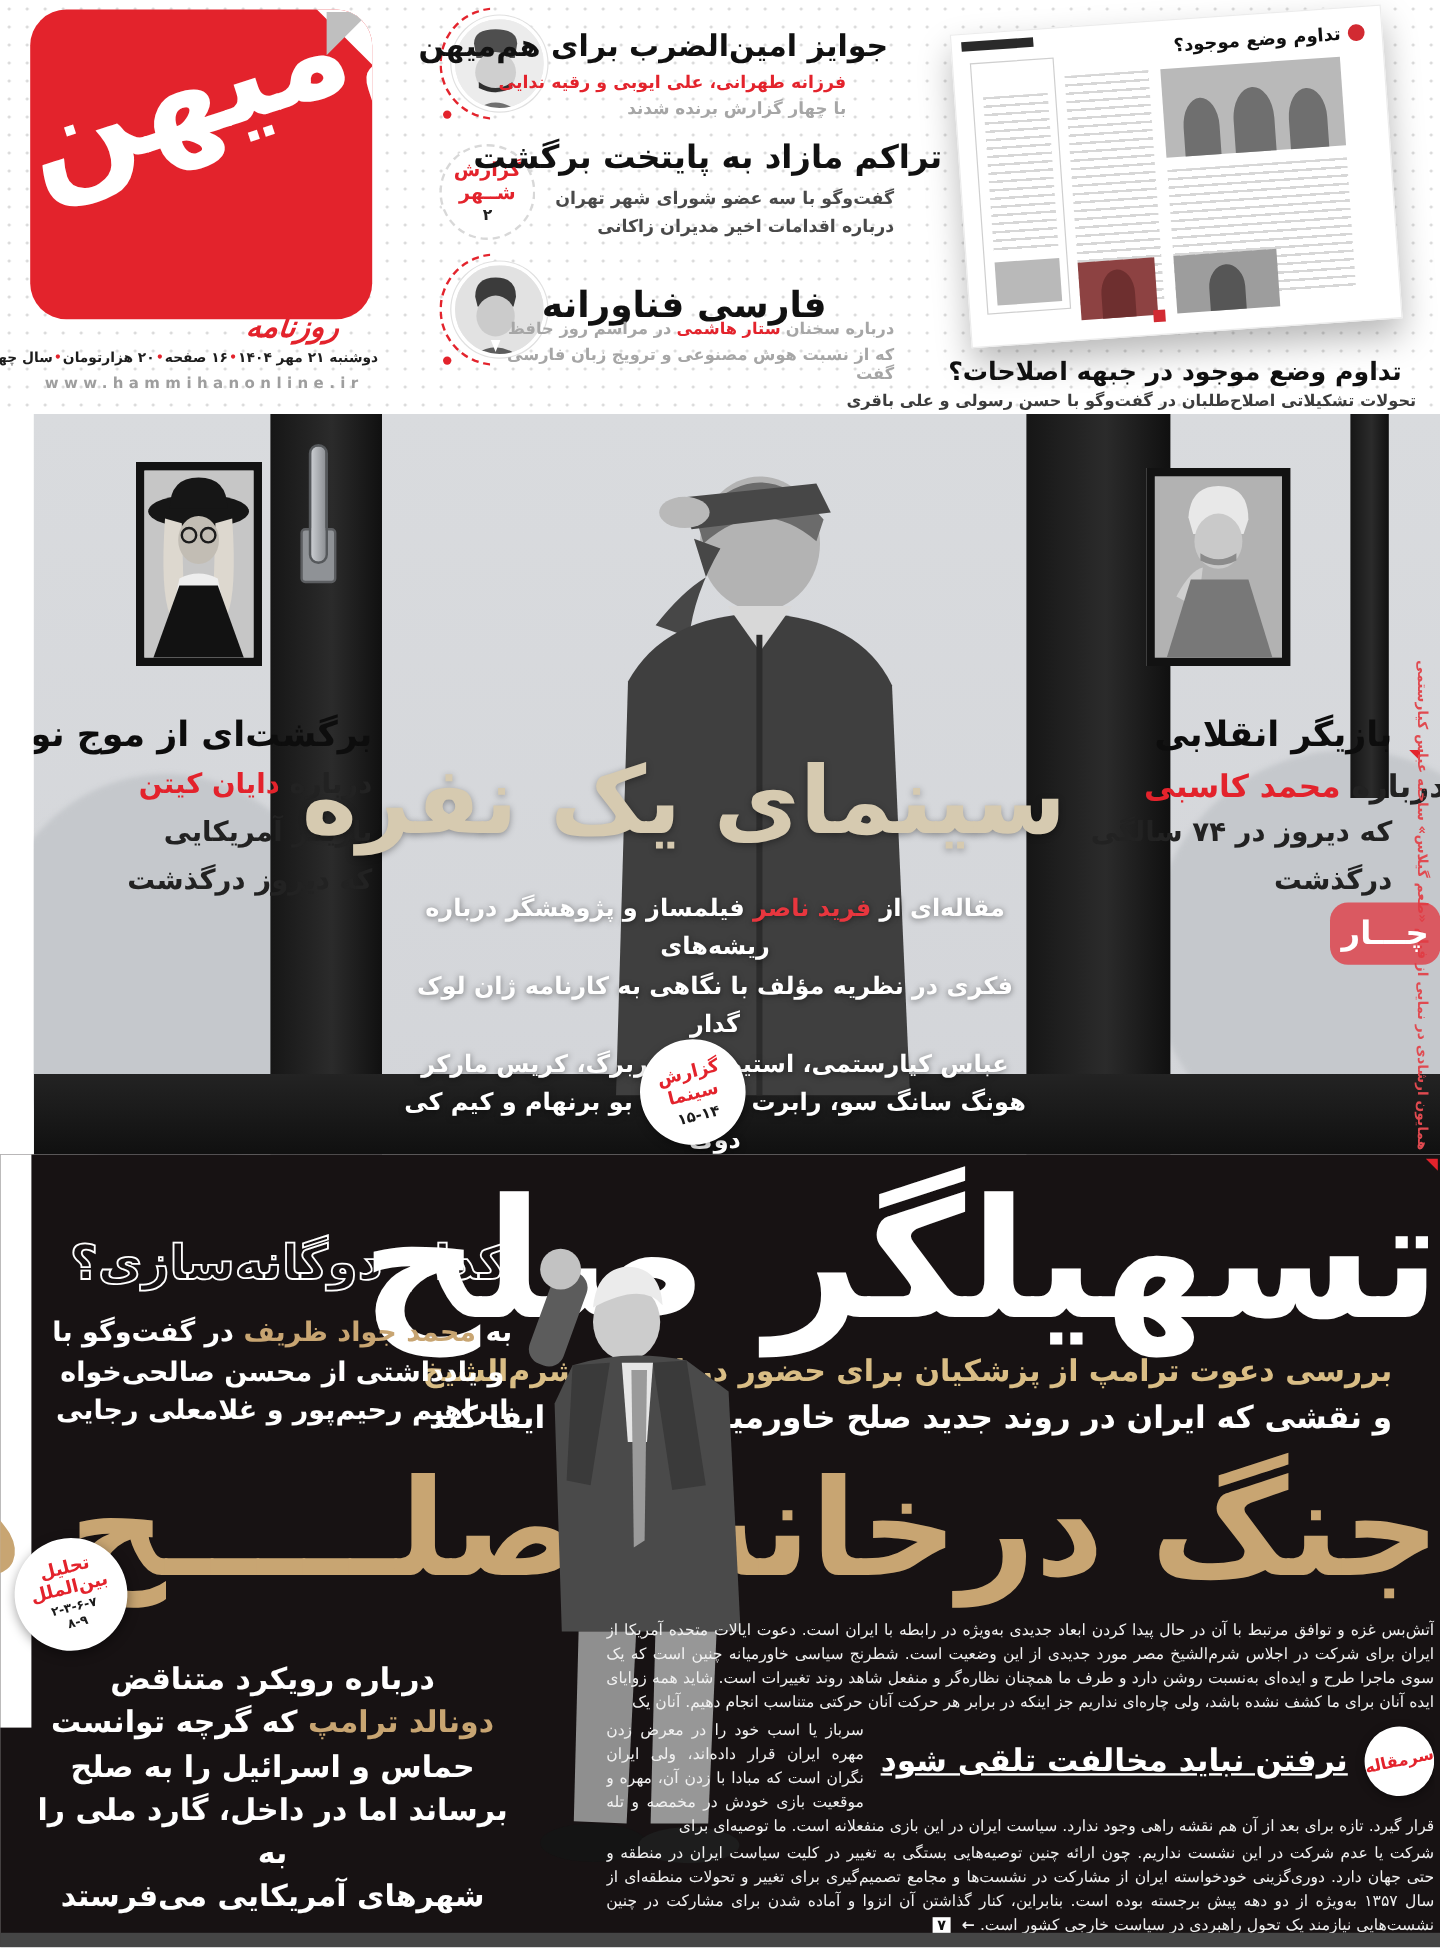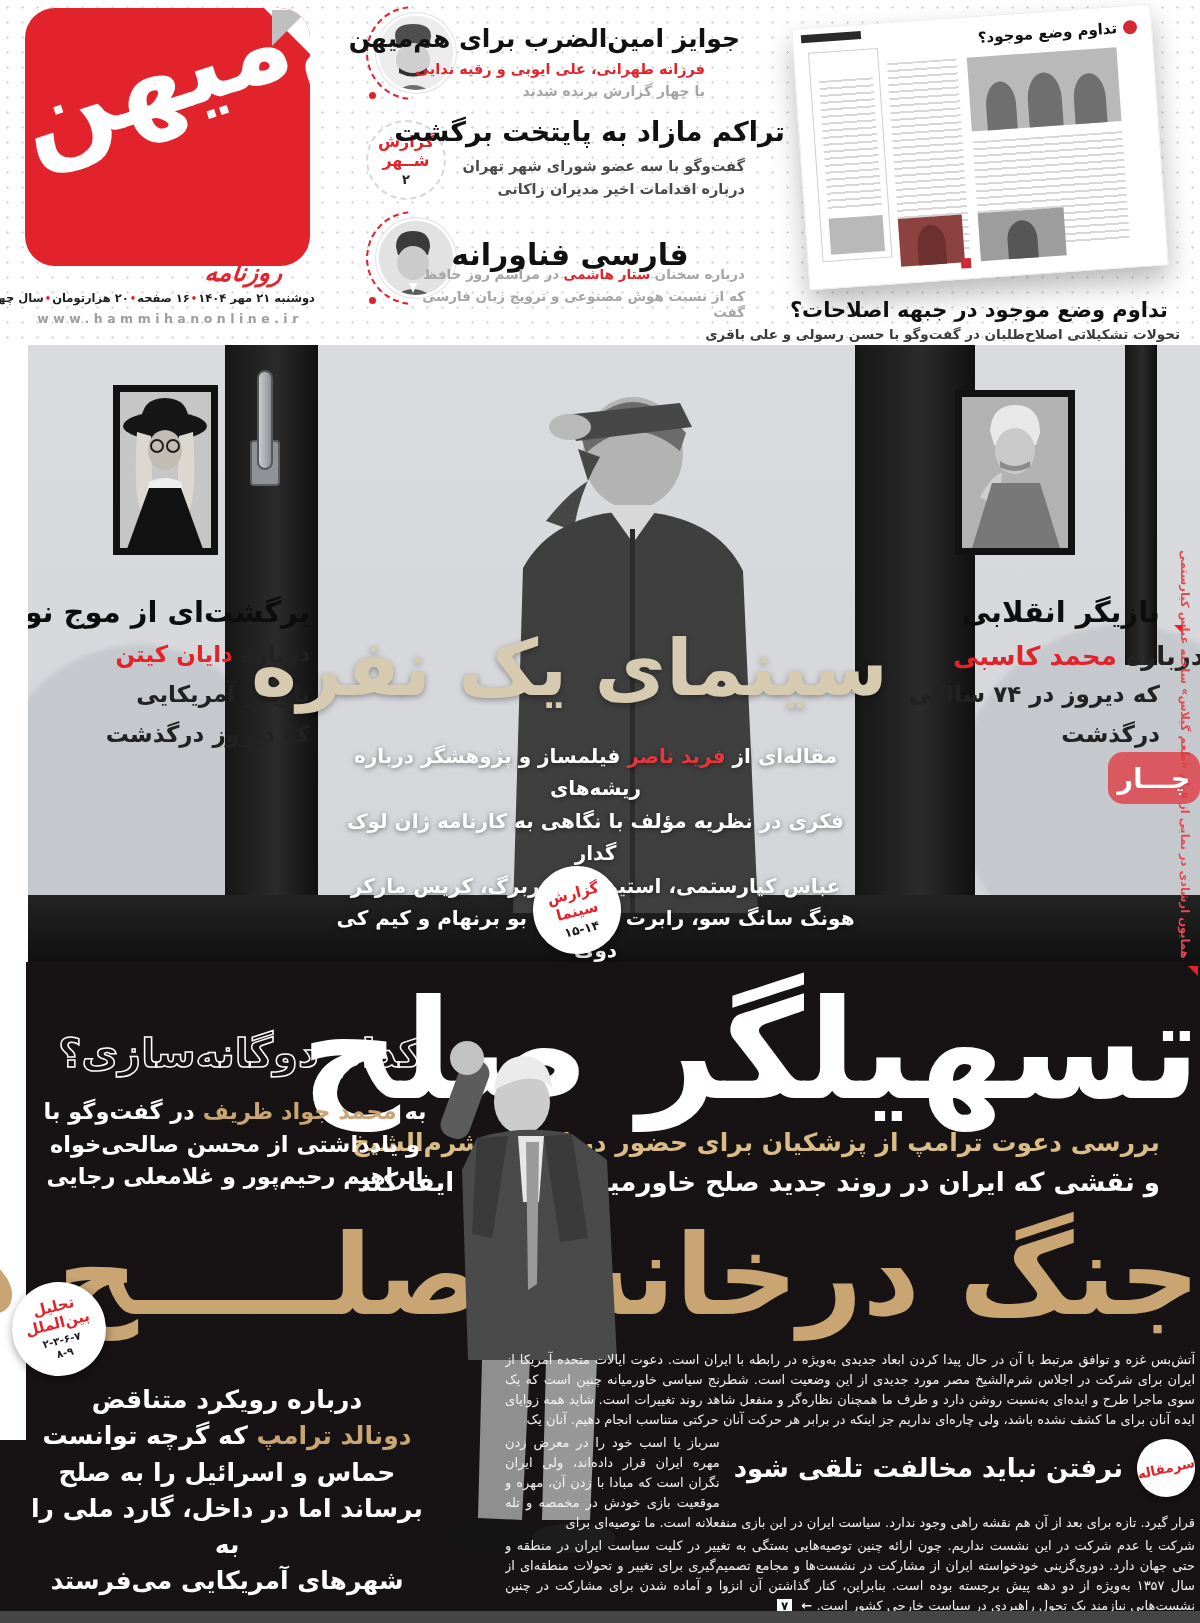--- a/index.html
+++ b/index.html
@@ -76,21 +76,21 @@
   .intl-badge { background:#fff; border-radius:50%; transform:rotate(-14deg); display:flex; flex-direction:column; align-items:center; justify-content:center; box-shadow:0 3px 10px rgba(0,0,0,.4); text-align:center; }
   .intl-badge .r { color:#e3232c; font-weight:bold; font-size:15px; line-height:1.15; }
   .intl-badge .p { color:#1a1a1a; font-weight:bold; font-size:10.5px; line-height:1.2; margin-top:1px; }
   .bl-para { color:#fff; font-weight:bold; text-align:center; line-height:1.45; }
   .red-tri-tr { width:0; height:0; border-top:10px solid #e3232c; border-left:10px solid transparent; }
 
   
   .editorial { color:#f1f1f1; font-size:13px; line-height:20px; text-align:justify; }
   .editorial p { margin:0 0 3px; }
   .ed-right { float:right; display:flex; align-items:center; gap:14px; margin:6px 0 6px 14px; }
-  .ed-title { color:#fff; font-weight:bold; font-size:26px; white-space:nowrap; }
+  .ed-title { color:#fff; font-weight:bold; font-size:26px; white-space:nowrap;text-decoration:underline; }
   .ed-badge { width:58px; height:58px; background:#fff; border-radius:50%; transform:rotate(-12deg); display:flex; align-items:center; justify-content:center; color:#e3232c; font-weight:bold; font-size:13.5px; box-shadow:0 2px 8px rgba(0,0,0,.4); }
   .ed-c { clear:both; }
   .pg-ref { display:inline-block; background:#ffffff; color:#111; font-weight:bold; font-size:12px; line-height:15px; padding:0 4px; margin:0 5px 0 0; }
   .pg-arrow { font-weight:bold; }
   .bottom-strip { background:#454545; }
 </style>
 </head>
 <body>
 
 <div class="page">

